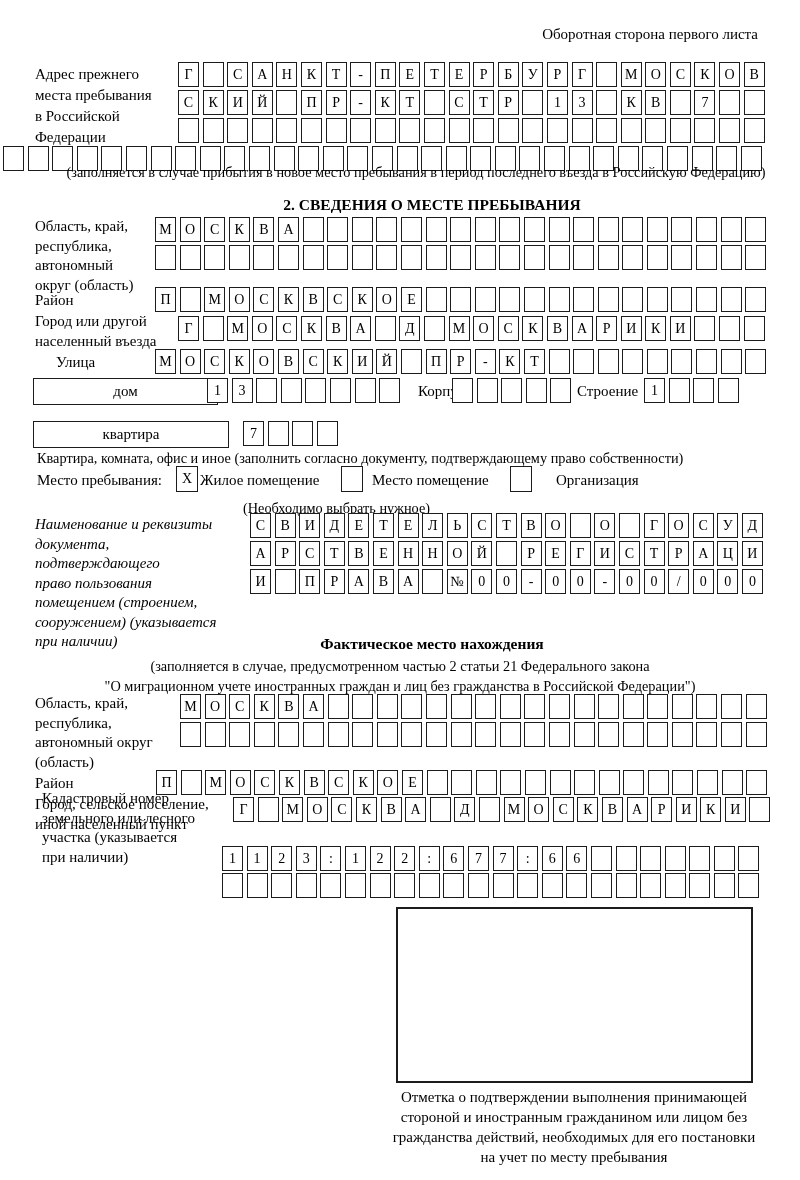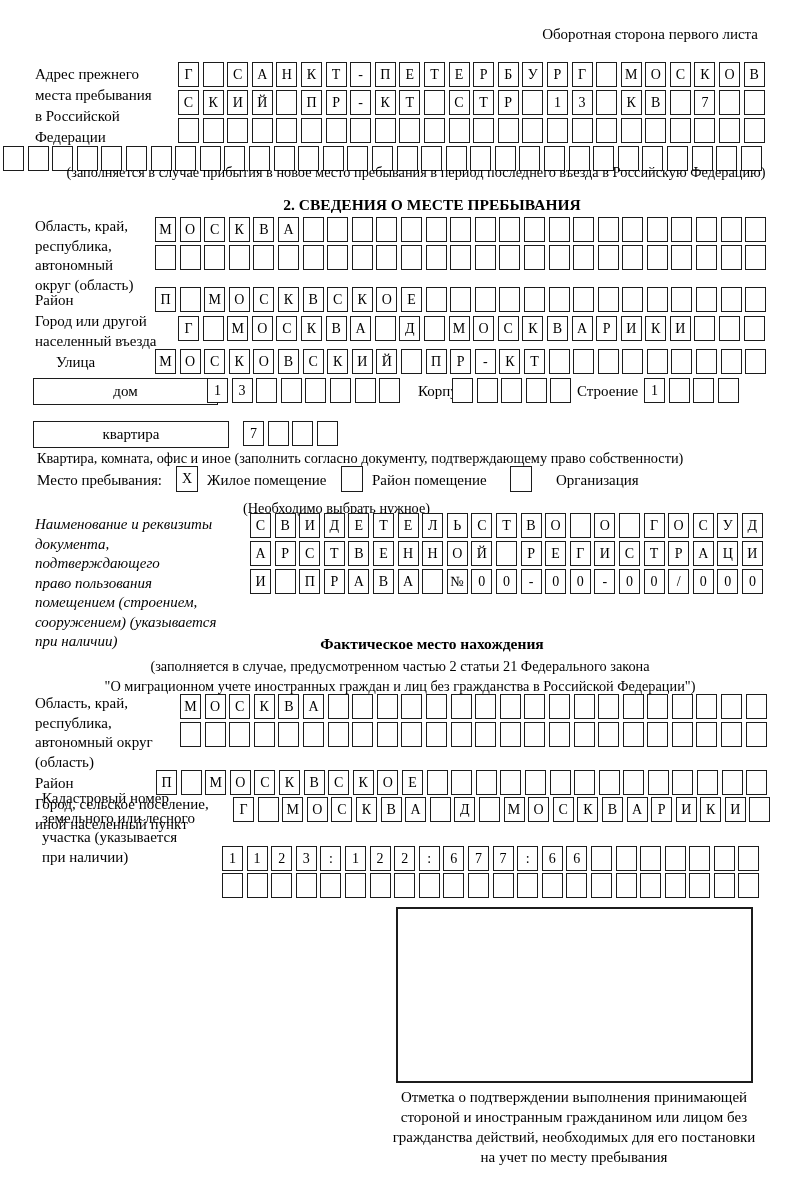--- a/index.html
+++ b/index.html
@@ -332,23 +332,23 @@
   <div class="cellrow" style="top:421px;left:243px;">
       <span class="cell">7</span>
       <span class="cell">&nbsp;</span>
       <span class="cell">&nbsp;</span>
       <span class="cell">&nbsp;</span>
     </div>
   <div class="abs note" style="top:450px;left:37px;">Квартира, комната, офис и иное (заполнить согласно документу, подтверждающему право собственности)</div>
 
   <div class="abs label" style="top:470px;left:37px;">Место пребывания:</div>
   <div class="checkbox" style="top:466px;left:176px;">X</div>
-  <div class="abs label" style="top:470px;left:207px;">Жилое помещение</div>
+  <div class="abs label" style="top:470px;left:200px;">Жилое помещение</div>
   <div class="checkbox" style="top:466px;left:341px;"></div>
-  <div class="abs label" style="top:470px;left:372px;">Район помещение</div>
+  <div class="abs label" style="top:470px;left:372px;">Место помещение</div>
   <div class="checkbox" style="top:466px;left:510px;"></div>
   <div class="abs label" style="top:470px;left:556px;">Организация</div>
   <div class="abs note" style="top:493px;left:243px;margin-top:7px;">(Необходимо выбрать нужное)</div>
 
   <div class="abs label tight" style="top:515px;left:35px;width:195px;font-style:italic;">Наименование и реквизиты
 документа, подтверждающего
 право пользования
 помещением (строением,
 сооружением) (указывается
 при наличии)</div>

